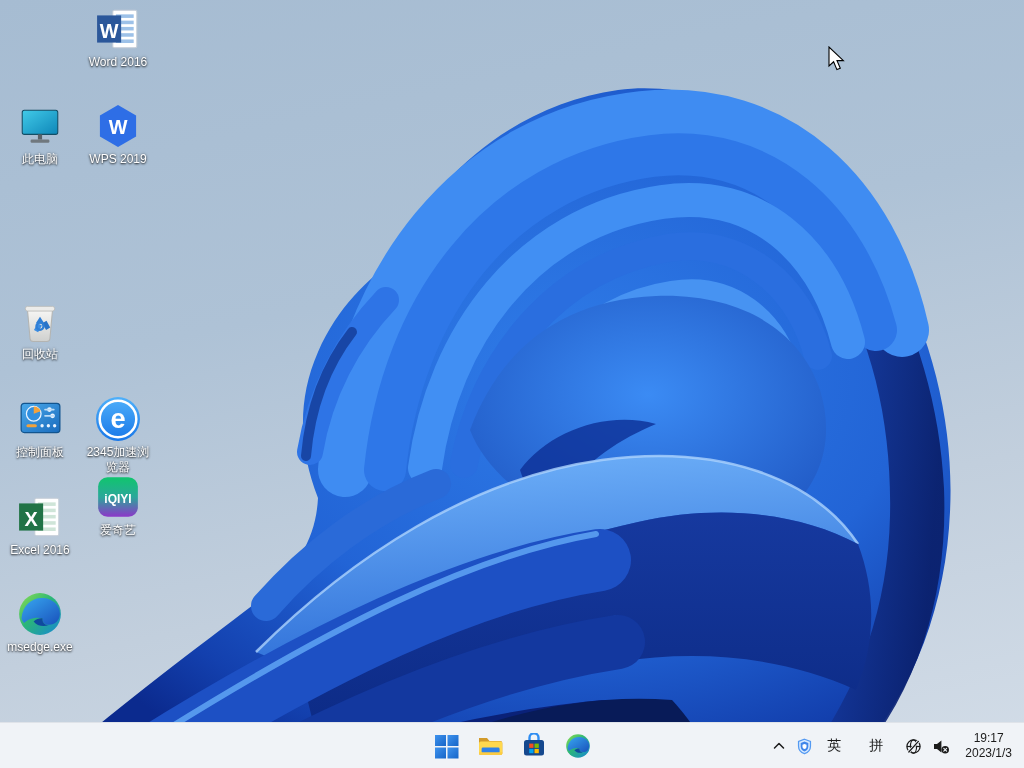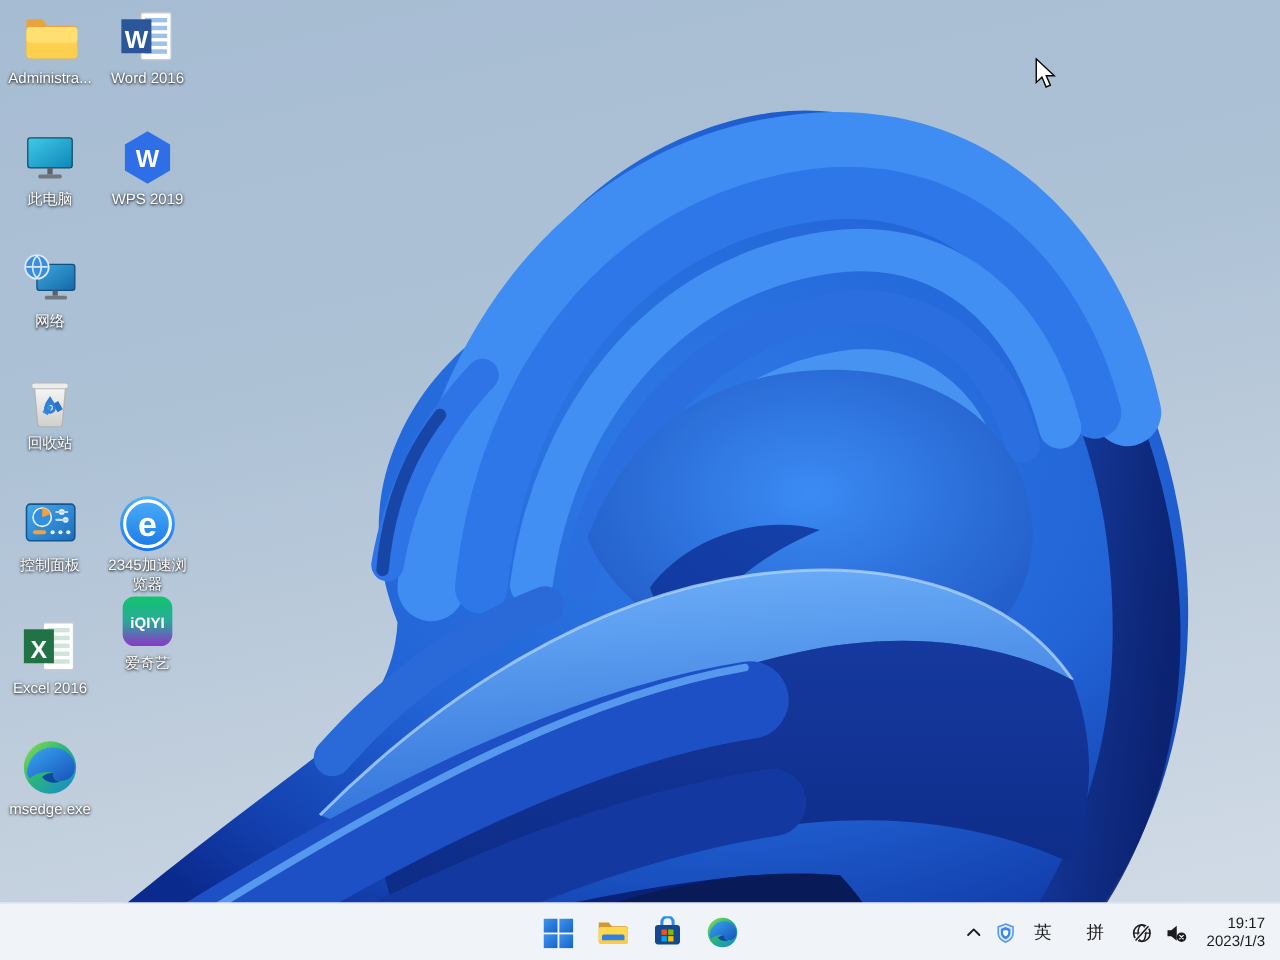--- a/index.html
+++ b/index.html
@@ -19,21 +19,21 @@
   #taskbar{position:absolute;left:0;bottom:0;width:1024px;height:46px;background:#f0f3f7;
     border-top:1px solid #dfe3e9;box-sizing:border-box;}
   #tb-center{position:absolute;left:50%;top:0;height:46px;transform:translateX(-50%);
     display:flex;align-items:center;gap:10px;}
   .tb-btn{width:34px;height:40px;display:flex;align-items:center;justify-content:center;
     border-radius:6px;}
   #tb-tray{position:absolute;right:6px;top:0;height:46px;display:flex;align-items:center;}
   .tray-item{height:34px;display:flex;align-items:center;justify-content:center;
     padding:0 5px;border-radius:5px;color:#1b1b1b;}
   .ime{font-size:14px;padding:0 9px;}
-  #clock{font-size:12px;line-height:15px;text-align:right;color:#1b1b1b;padding:0 6px;margin-left:4px;}
+  #clock{font-size:12px;line-height:15px;text-align:center;color:#1b1b1b;padding:0 6px;margin-left:4px;}
   
   #cursor{position:absolute;left:828px;top:46px;width:18px;height:27px;pointer-events:none;}
 </style>
 </head>
 <body>
 
 <div id="screen">
 
   <svg id="bloom" viewBox="0 0 1024 768">
     <defs>
@@ -77,66 +77,38 @@
     <path d="M256,652 C352,556 472,478 602,460 C720,444 814,478 858,544" stroke="#abd2fc" stroke-width="2.5" fill="none" opacity="0.8"></path>
     <path fill="url(#g_below)" d="M300,670 C390,608 518,548 638,522 C718,504 798,512 858,544 C876,592 876,642 856,690 C760,646 646,648 548,678 C458,706 380,726 318,742 Z"></path>
     <path d="M600,560 C470,580 320,652 150,758" stroke="#1d50c4" stroke-width="62" fill="none" stroke-linecap="round"></path>
     <path d="M596,534 C470,556 330,628 166,730" stroke="#5fa5f5" stroke-width="6" fill="none" stroke-linecap="round" opacity="0.85"></path>
     <path d="M616,618 C500,638 386,684 276,742" stroke="#3e7de4" stroke-width="5" fill="none" opacity="0.8"></path>
     <path d="M618,642 C500,660 382,708 268,768" stroke="#13389f" stroke-width="54" fill="none" stroke-linecap="round"></path>
     <path d="M604,722 C520,730 436,748 364,768" stroke="#0a2178" stroke-width="44" fill="none" stroke-linecap="round"></path>
     <path fill="#081b58" d="M380,768 C470,722 570,692 672,700 C696,726 706,746 710,768 Z"></path>
   </svg>
 
-  <div class="desk-icon" style="left:1px;top:6px">
-    <div class="glyph">
-      <svg width="46" height="46" viewBox="0 0 44 44">
-        <path d="M4,9 h12 l4,5 h20 a3,3 0 0 1 3,3 v19 a3,3 0 0 1 -3,3 H7 a3,3 0 0 1 -3,-3 Z" fill="#e8a33d"></path>
-        <rect x="4" y="15" width="39" height="24" rx="3" fill="#fccf4e"></rect>
-        <rect x="4" y="15" width="39" height="12" rx="3" fill="#ffdf70"></rect>
-      </svg>
-    </div>
-    <div class="lbl">Administra...</div>
-  </div>
 
   <div class="desk-icon" style="left:1px;top:103px">
     <div class="glyph">
       <svg width="46" height="46" viewBox="0 0 44 44">
         <defs>
             <linearGradient id="pcg" x1="0" y1="0" x2="1" y2="1">
           <stop offset="0" stop-color="#41cae8"></stop>
               <stop offset="1" stop-color="#0e86b8"></stop>
             </linearGradient>
           </defs>
         <rect x="5" y="7" width="34" height="23" rx="2" fill="url(#pcg)" stroke="#134e66" stroke-width="1"></rect>
         <rect x="20" y="30" width="4" height="5" fill="#5a6268"></rect>
         <rect x="13" y="35" width="18" height="3" rx="1.2" fill="#70787e"></rect>
       </svg>
     </div>
     <div class="lbl">此电脑</div>
   </div>
 
-  <div class="desk-icon" style="left:1px;top:201px">
-    <div class="glyph">
-      <svg width="46" height="46" viewBox="0 0 44 44">
-        <defs>
-            <linearGradient id="ng" x1="0" y1="0" x2="1" y2="1">
-          <stop offset="0" stop-color="#3fa9dc"></stop>
-              <stop offset="1" stop-color="#1268a8"></stop>
-            </linearGradient>
-          </defs>
-        <rect x="12" y="10" width="29" height="20" rx="2" fill="url(#ng)" stroke="#10507e" stroke-width="1"></rect>
-        <rect x="24" y="30" width="4" height="4" fill="#5a6268"></rect>
-        <rect x="18" y="34" width="17" height="3" rx="1.2" fill="#70787e"></rect>
-        <circle cx="12" cy="12" r="9" fill="#3b8de0" stroke="#dce9f8" stroke-width="1.4"></circle>
-        <path d="M3.8,12 h16.4 M12,3.6 c4.4,4.4 4.4,12.4 0,16.8 M12,3.6 c-4.4,4.4 -4.4,12.4 0,16.8" stroke="#d8e9fb" stroke-width="1.3" fill="none"></path>
-      </svg>
-    </div>
-    <div class="lbl">网络</div>
-  </div>
 
   <div class="desk-icon" style="left:1px;top:396px">
     <div class="glyph">
       <svg width="46" height="46" viewBox="0 0 44 44">
         <defs>
             <linearGradient id="cpg" x1="0" y1="0" x2="1" y2="1">
           <stop offset="0" stop-color="#4aa9ea"></stop>
               <stop offset="1" stop-color="#1a6cbe"></stop>
             </linearGradient>
           </defs>

